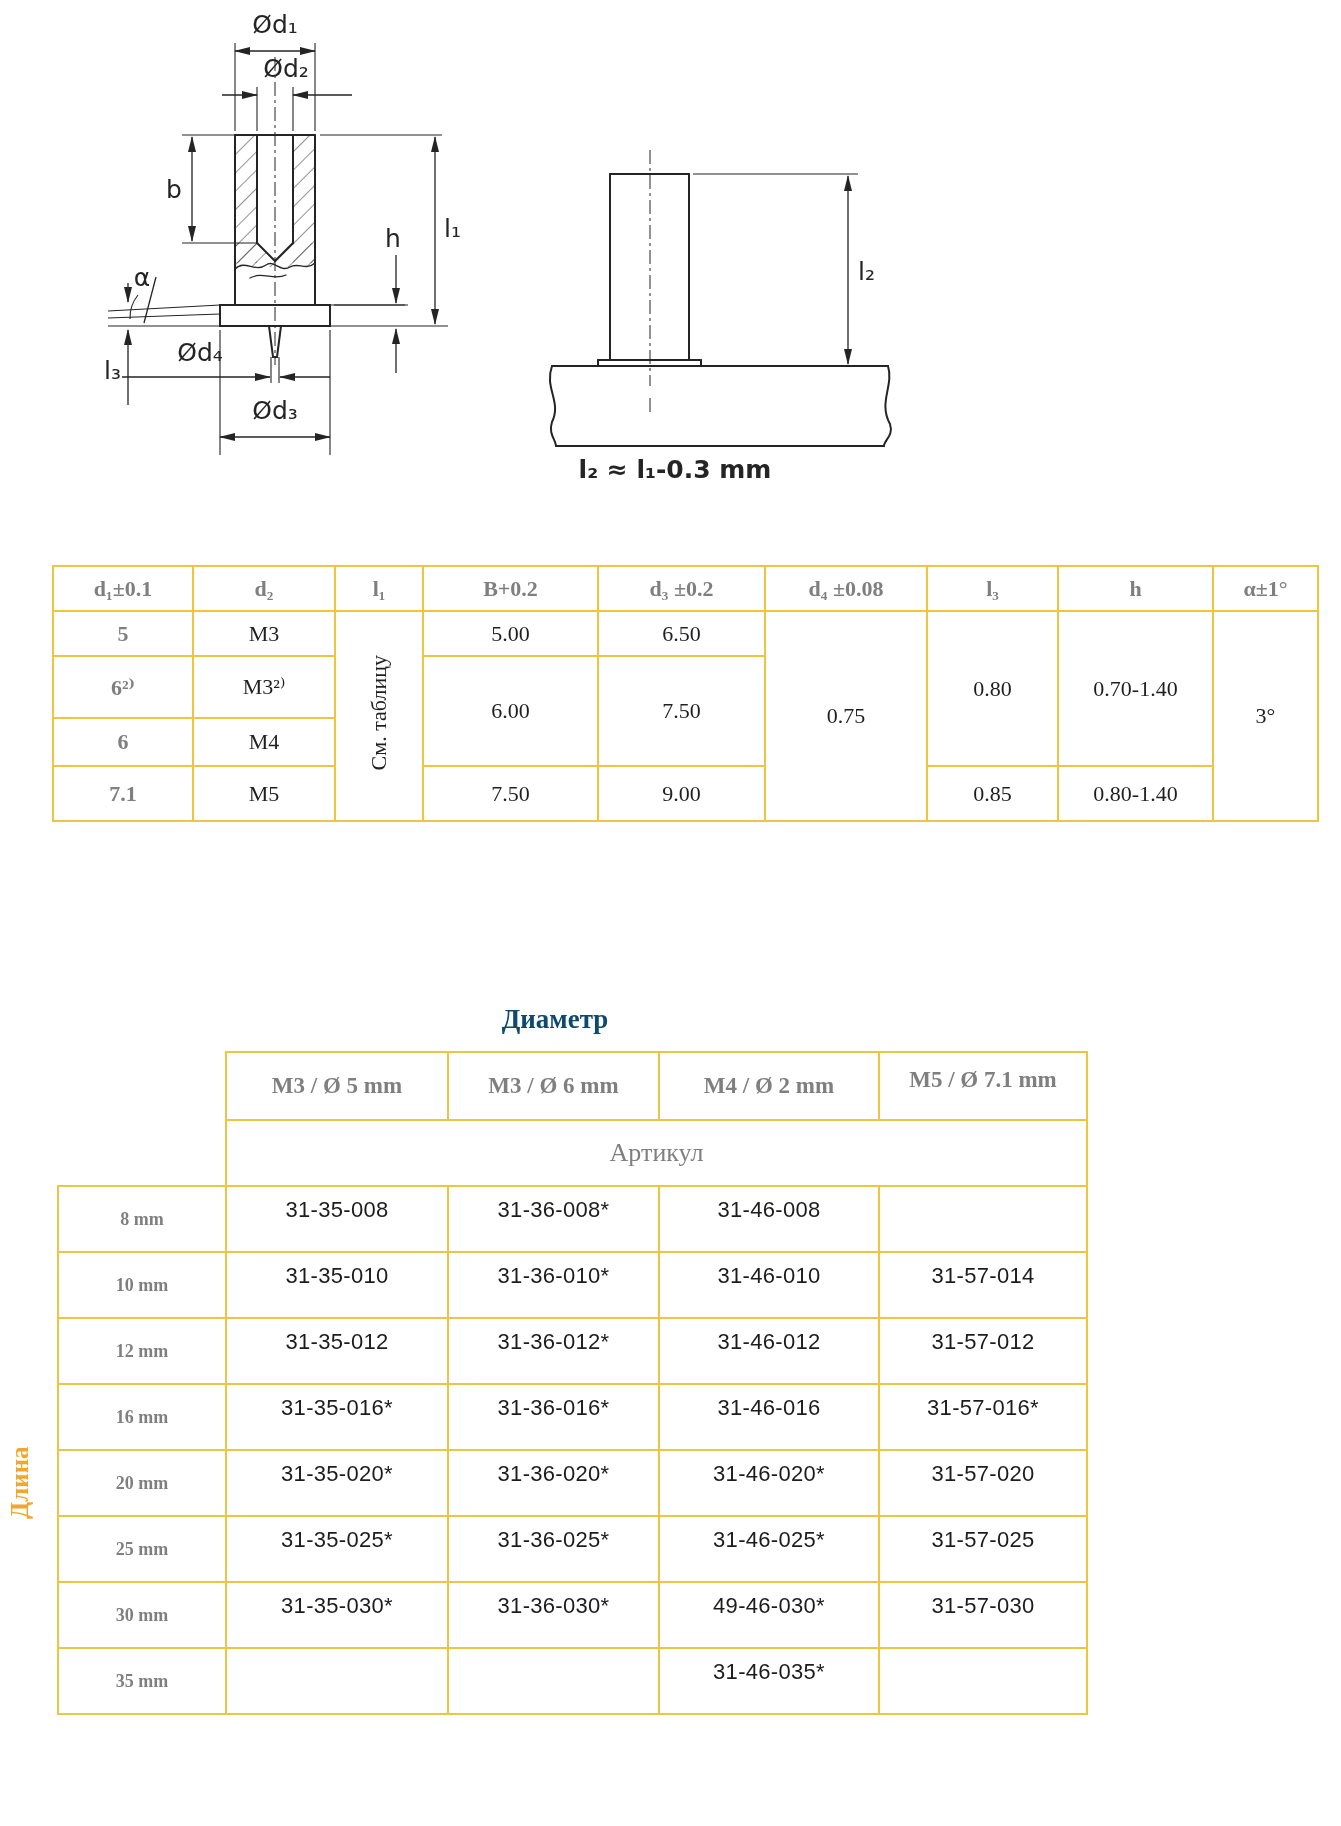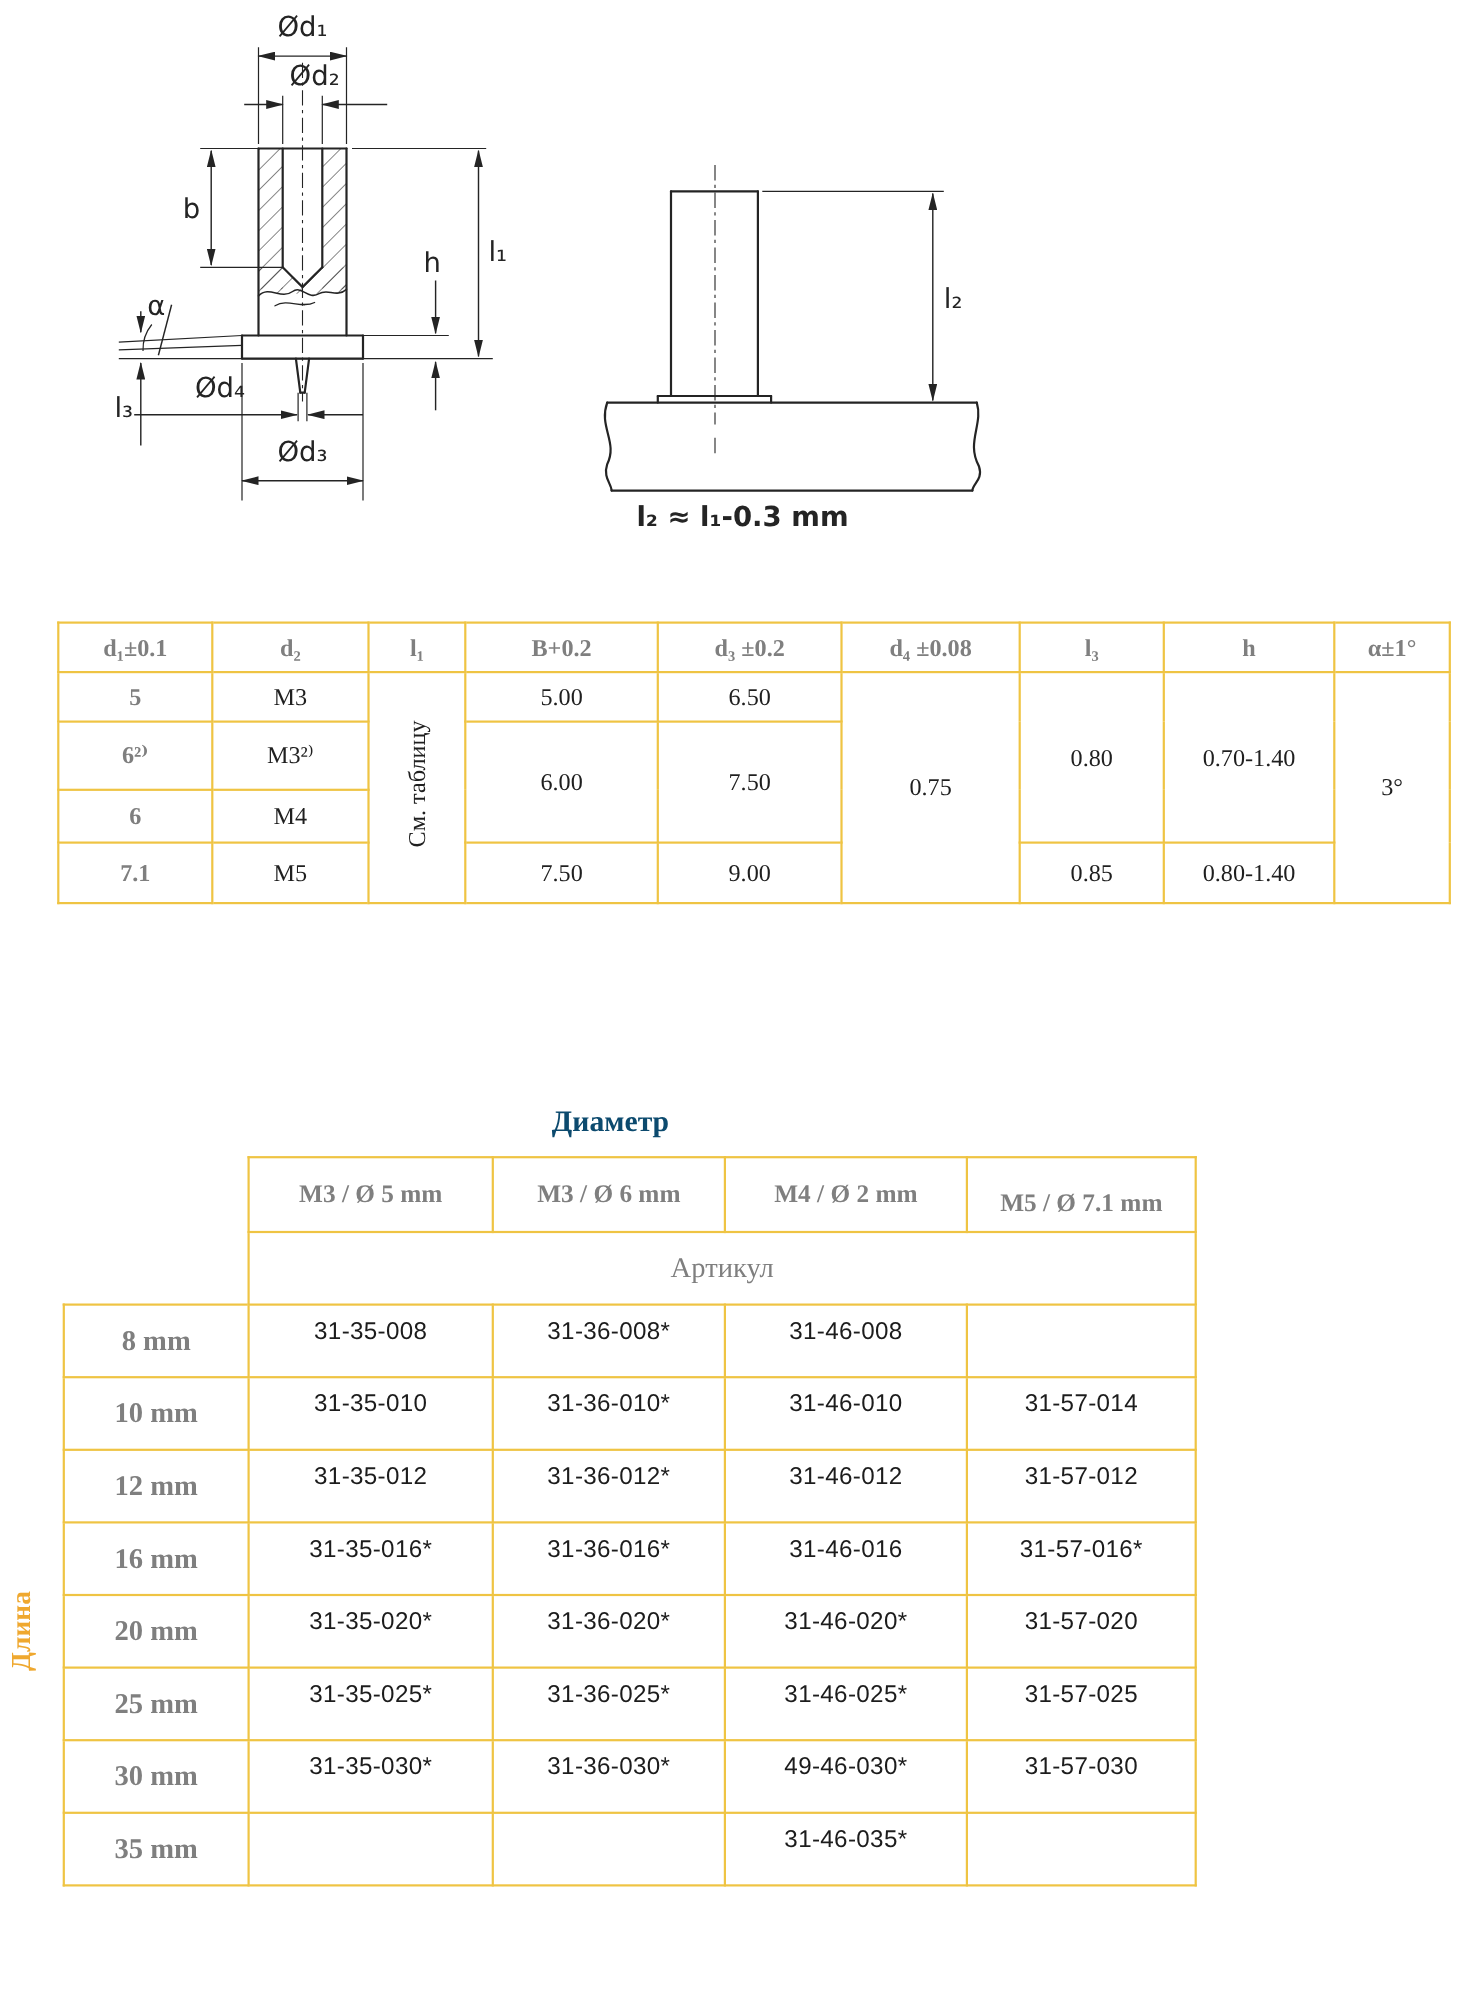--- a/index.html
+++ b/index.html
@@ -25,23 +25,23 @@
   .t1 td { color:#1f1f1f; font-size:22px; }
   .t1 td.gray { color:#7f7f7f; font-weight:bold; }
   .vert-text { display:inline-block; writing-mode:vertical-rl; transform:rotate(180deg);
                white-space:nowrap; font-size:22px; color:#1f1f1f; }
 
   
   .t2 { position:absolute; left:57px; top:1051px; border-collapse:collapse; table-layout:fixed; }
   .t2 th, .t2 td { border:2px solid #EFC443; padding:0; }
   .t2 .blank { border:none; background:transparent; }
   .t2 th.colh { color:#7f7f7f; font-size:23px; font-weight:bold; text-align:center; vertical-align:middle; }
-  .t2 th.vtop { vertical-align:top; padding-top:28px; }
+  .t2 th.vtop { vertical-align:top; padding-top:14px; }
   .t2 td.sub  { color:#7f7f7f; font-size:26px; text-align:center; vertical-align:middle; }
-  .t2 th.rowlab { color:#7f7f7f; font-size:26px; font-weight:bold; text-align:center; vertical-align:middle; }
+  .t2 th.rowlab { color:#7f7f7f; font-size:18px; font-weight:bold; text-align:center; vertical-align:middle; }
   .t2 td.pn { font-family:"Liberation Sans","DejaVu Sans",sans-serif; font-size:22px; color:#1c1c1c;
               text-align:center; vertical-align:top; padding-top:10px; letter-spacing:0.3px; }
 
   .t2-title { position:absolute; left:455px; top:1004px; width:200px; text-align:center;
               color:#0c4a6e; font-size:27px; font-weight:600; }
   .t2-axis  { position:absolute; left:6px; top:1398px; height:170px;
               writing-mode:vertical-rl; transform:rotate(180deg);
               display:flex; align-items:center; justify-content:center;
               color:#EFA82F; font-size:25px; font-weight:bold; }
 </style>

